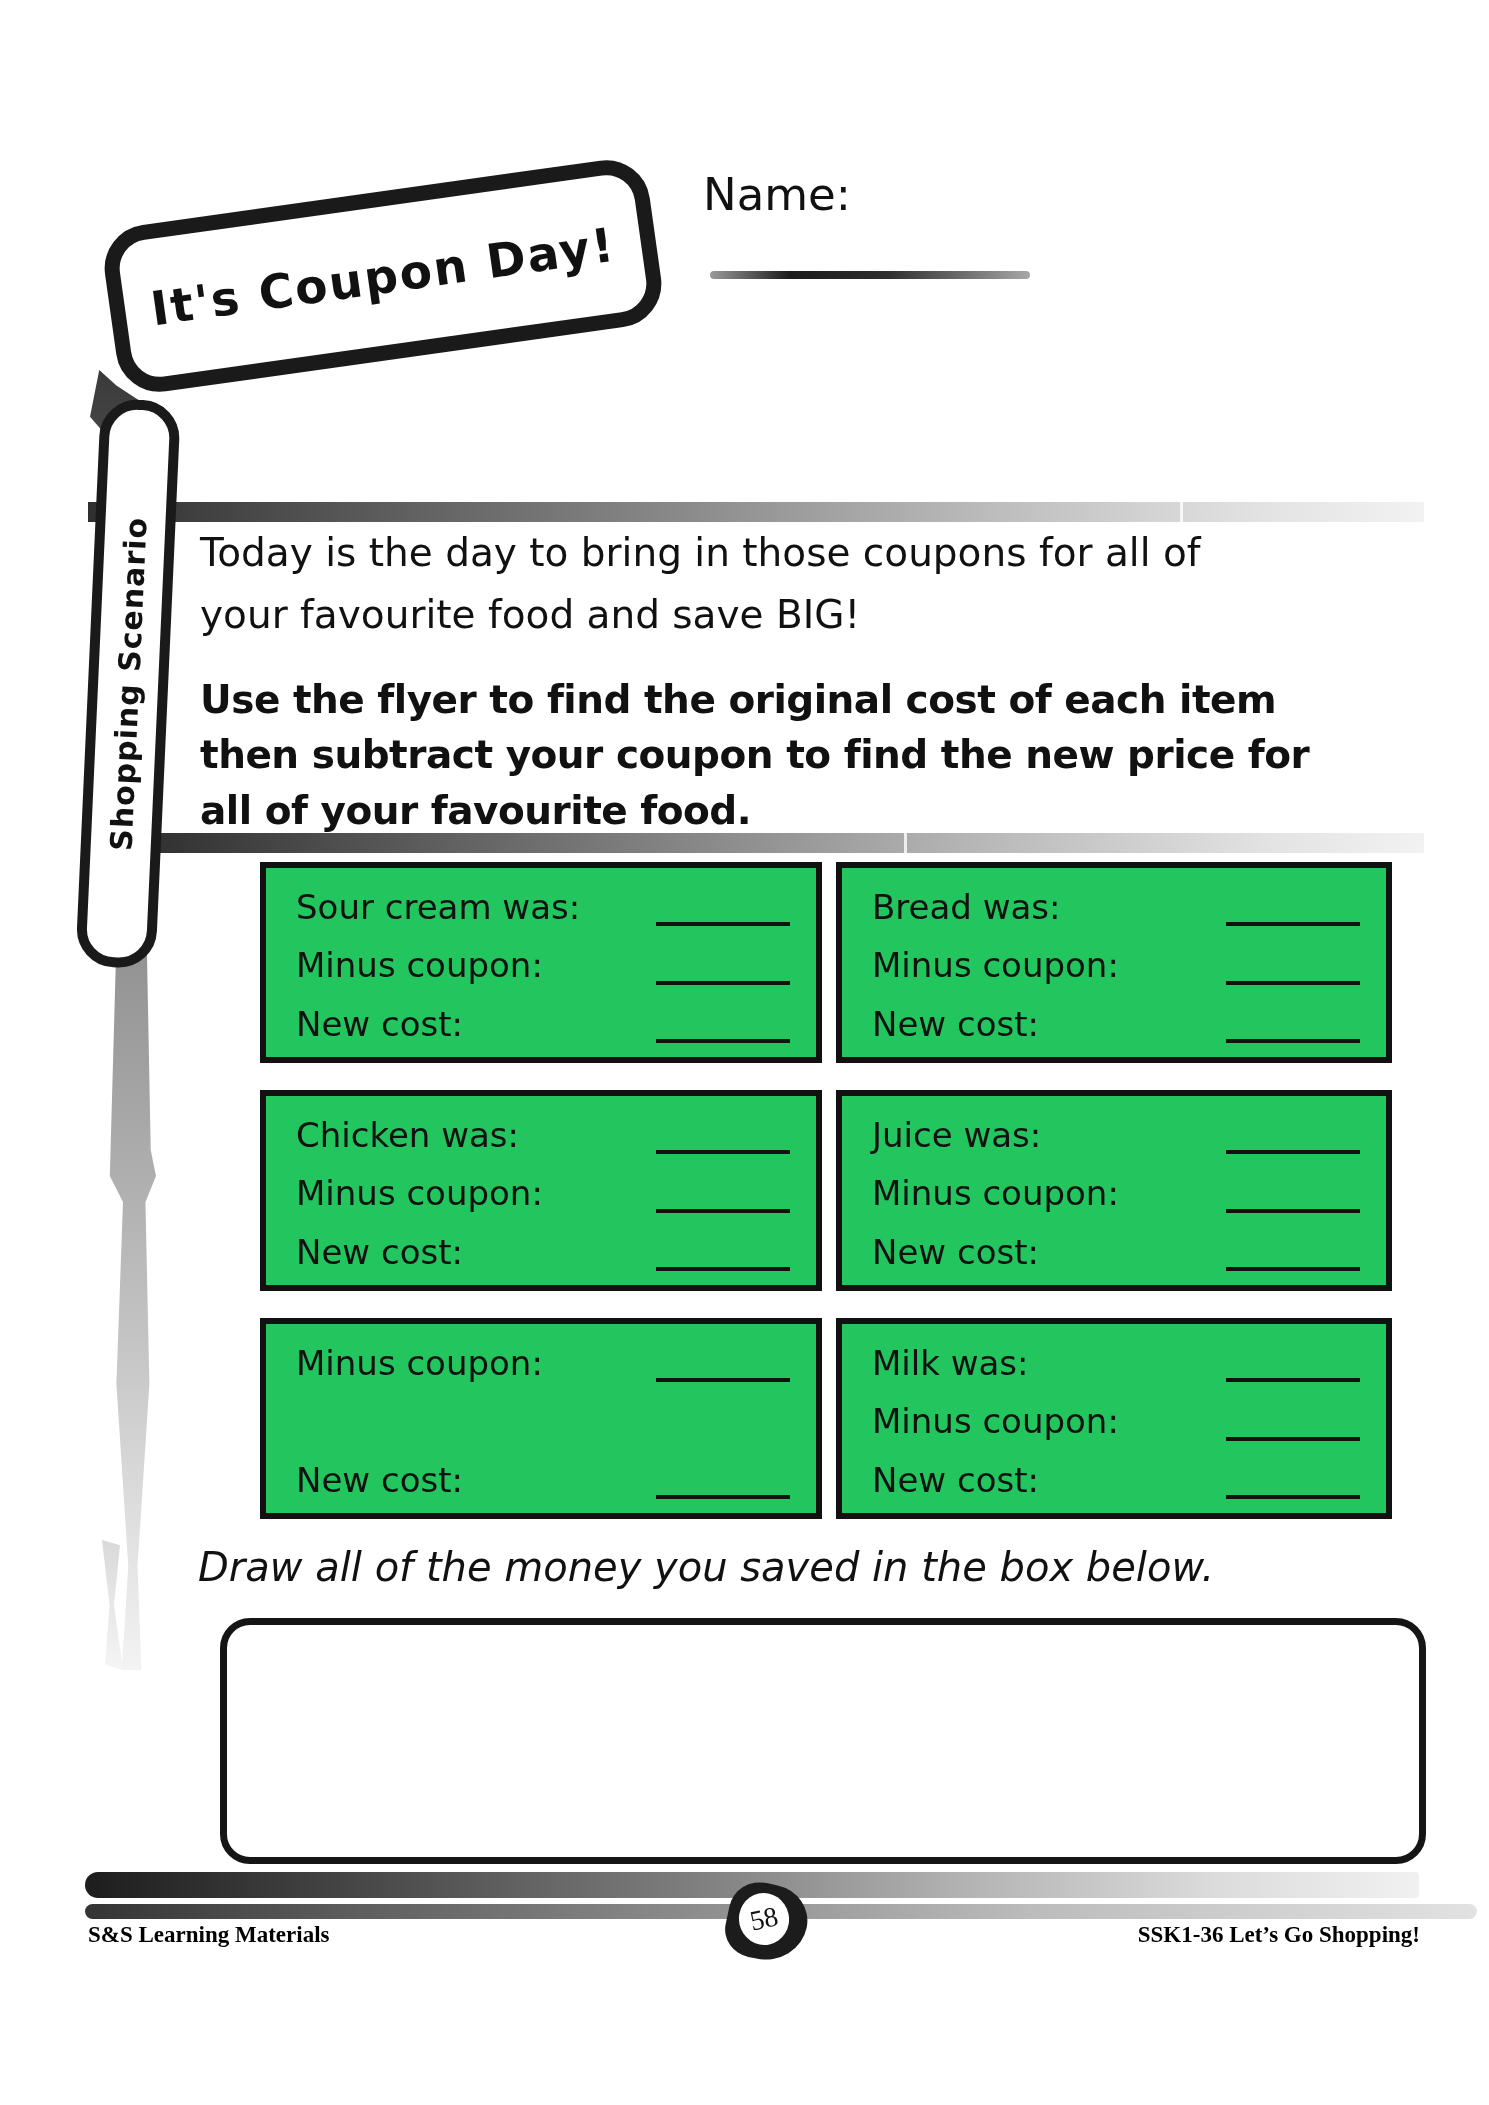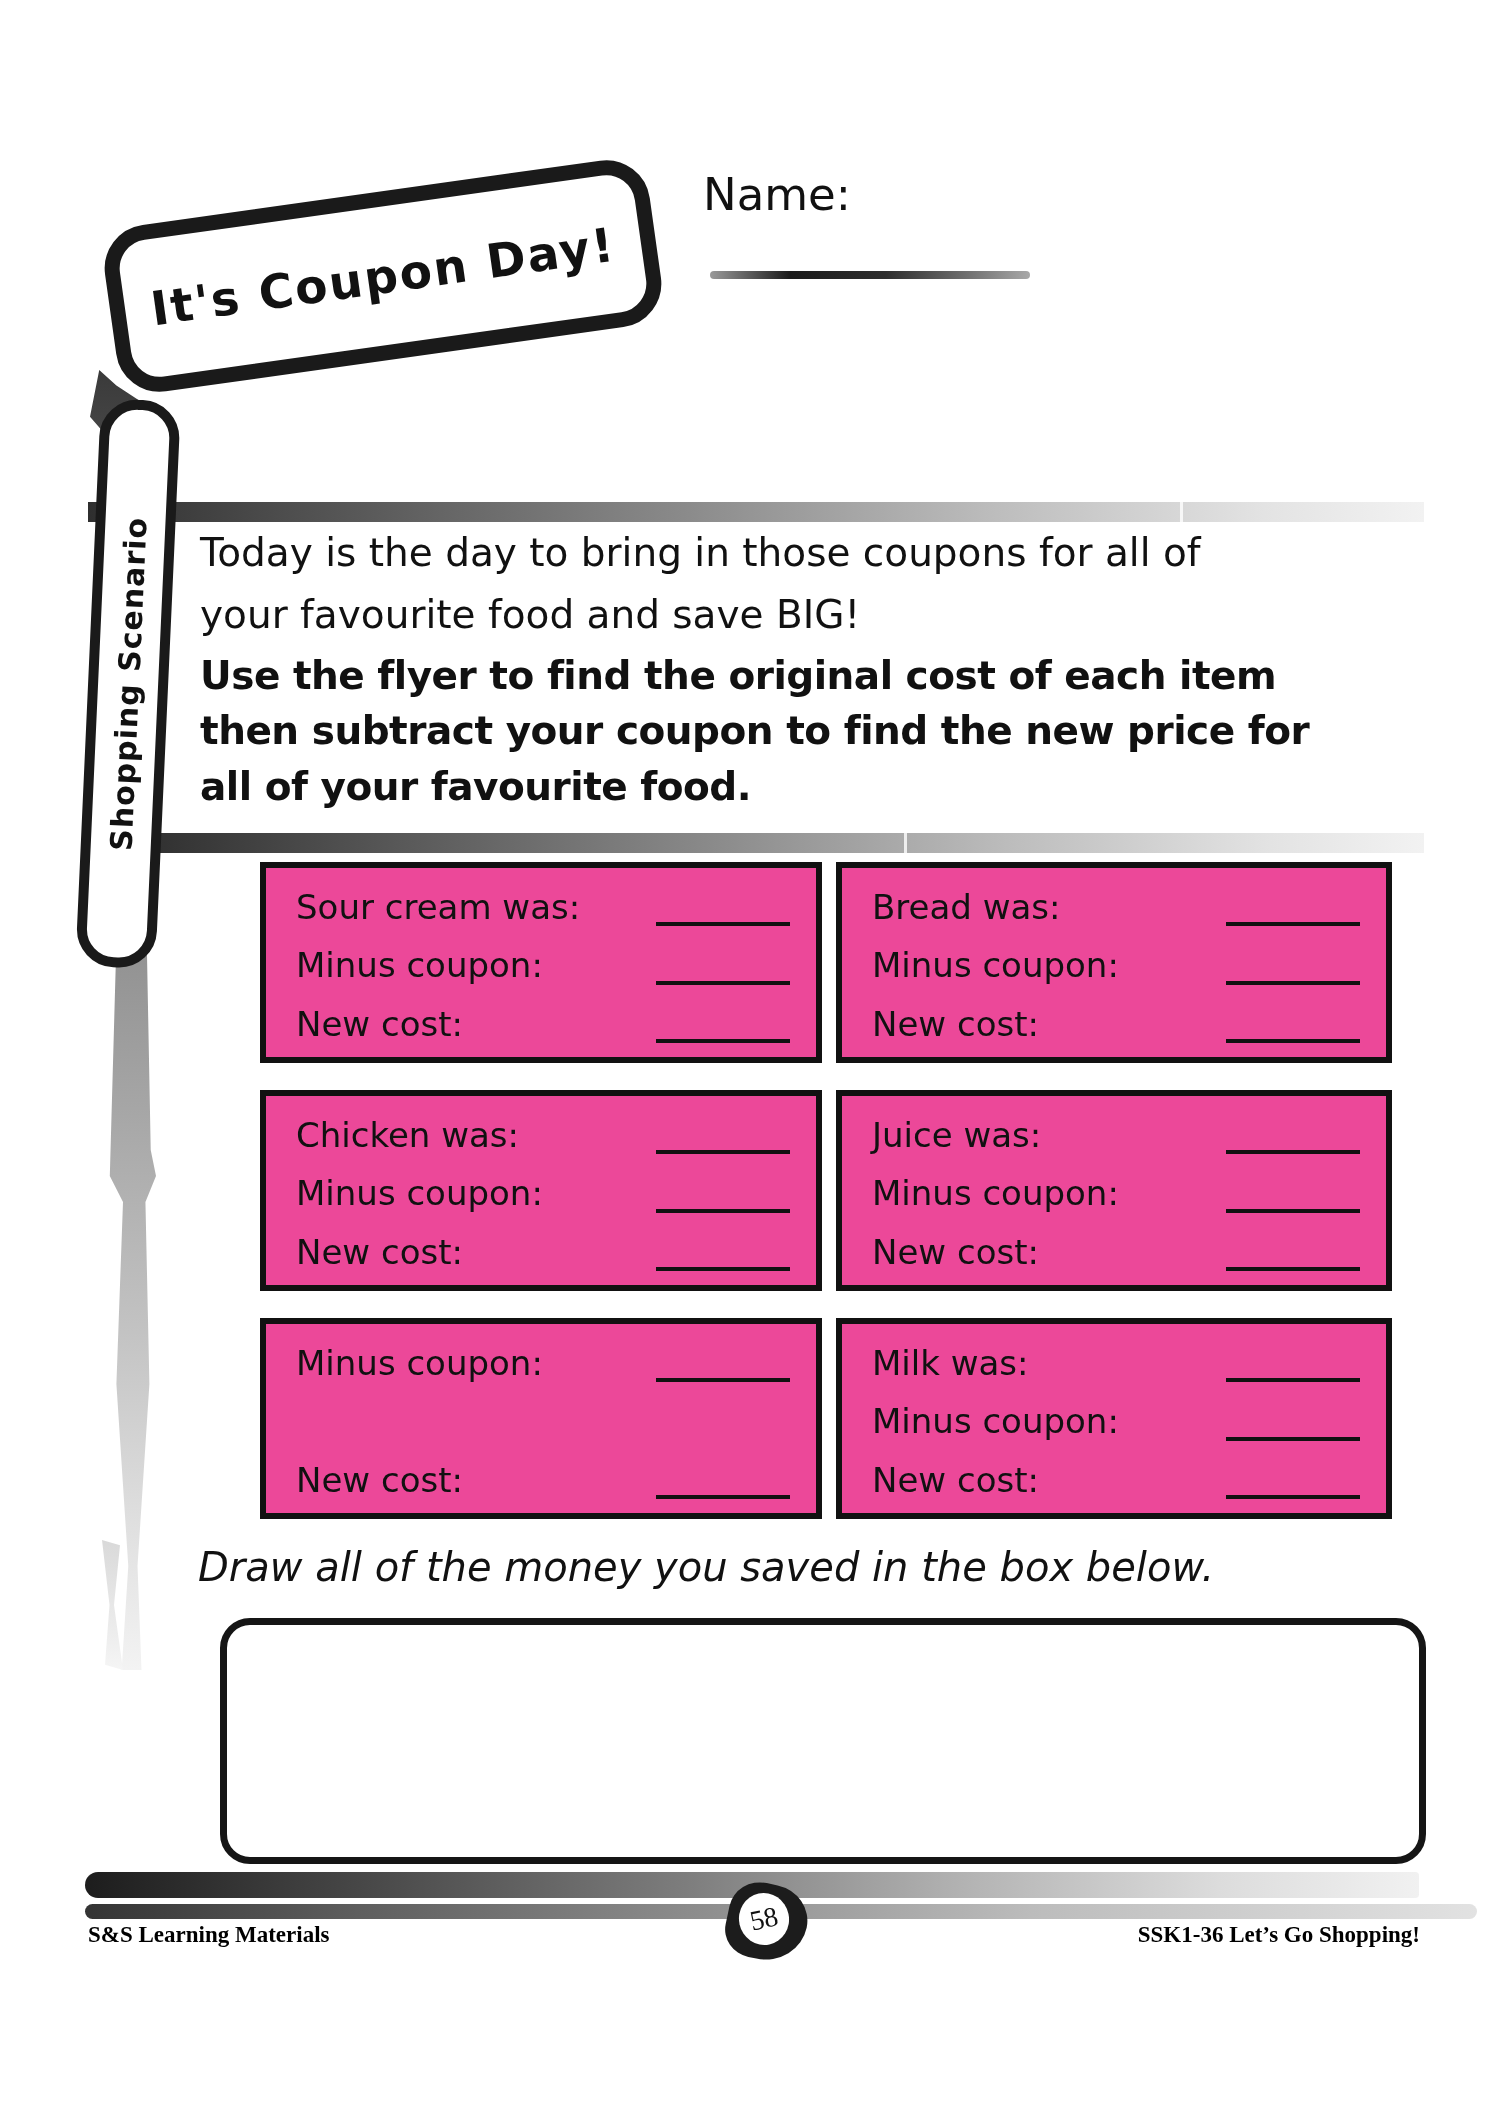--- a/index.html
+++ b/index.html
@@ -49,29 +49,29 @@
     display:flex; align-items:center; justify-content:center;
   }
   .side-tab-text {
     writing-mode:vertical-rl; transform:rotate(180deg);
     font-size:30px; font-weight:bold; letter-spacing:1px; white-space:nowrap;
   }
 
   
   .para { position:absolute; left:200px; white-space:pre-line; }
   .intro { top:522px; font-size:39px; line-height:1.58; }
-  .instructions { top:648px; font-size:39px; font-weight:bold; line-height:1.42; letter-spacing:-0.5px; }
+  .instructions { top:672px; font-size:39px; font-weight:bold; line-height:1.42; letter-spacing:-0.5px; }
 
   
   .boxes {
     position:absolute; left:260px; top:862px;
     display:grid; grid-template-columns:562px 556px; column-gap:14px; row-gap:27px;
   }
   .cbox {
-    box-sizing:border-box; height:201px; background:#ec4899; border:6px solid #111;
+    box-sizing:border-box; height:201px; background:#22c55e; border:6px solid #111;
     padding:16px 26px 14px 30px;
     display:flex; flex-direction:column; justify-content:space-between;
   }
   .cline { display:flex; justify-content:space-between; align-items:flex-end; }
   .clabel { font-size:34px; line-height:1.1; }
   .cblank { width:134px; height:38px; border-bottom:4px solid #111; flex:0 0 auto; }
 
   
   .draw-prompt { position:absolute; left:198px; top:1544px; font-size:40px;font-style:italic; }
   .draw-box {

